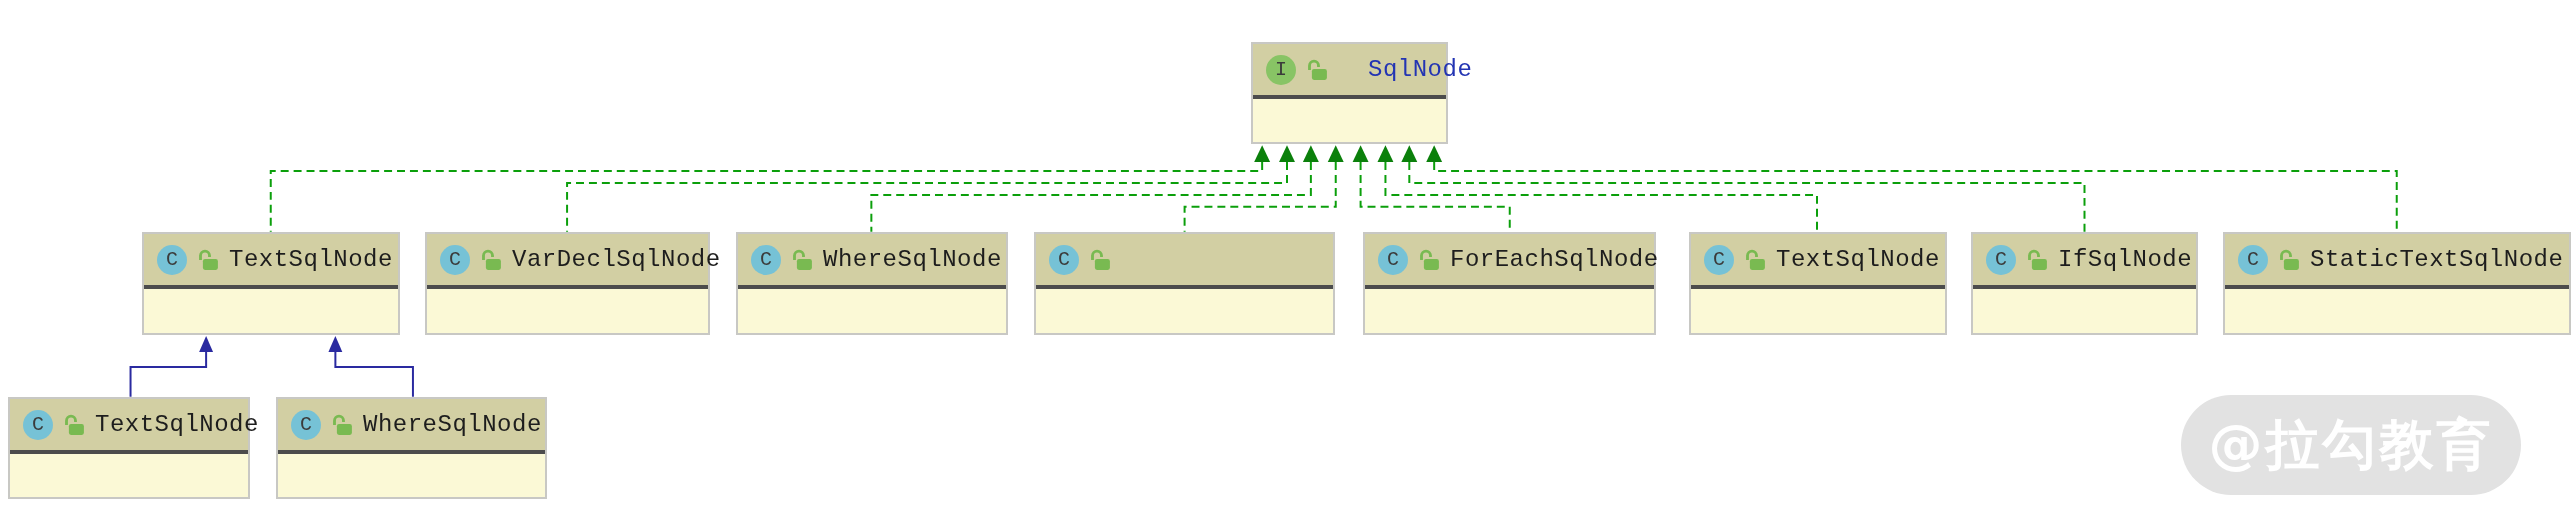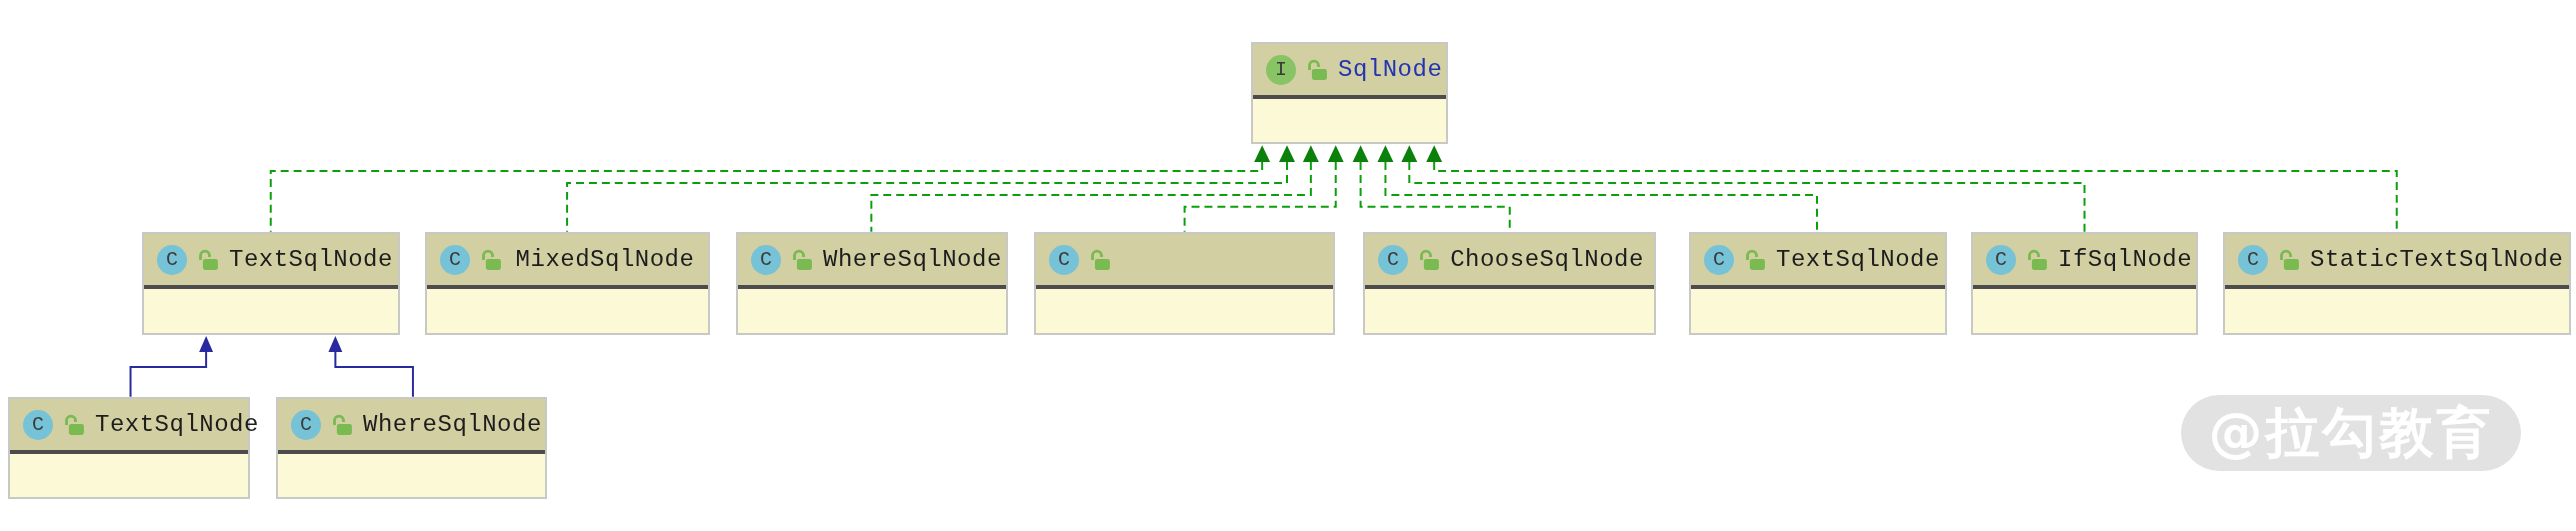--- a/index.html
+++ b/index.html
@@ -15,28 +15,28 @@
              display:flex;align-items:center;gap:9px;padding-left:13px;}
   .node-body{height:100%;}
   .badge{display:inline-flex;align-items:center;justify-content:center;flex:0 0 auto;
          width:30px;height:30px;border-radius:50%;
          font-family:"Liberation Mono",monospace;font-size:20px;color:var(--badge-letter);}
   .badge.class{background:var(--class-badge);}
   .badge.interface{background:var(--interface-badge);}
   .lock{display:inline-flex;flex:0 0 auto;align-items:center;}
   .label{flex:1;text-align:center;white-space:nowrap;padding-right:10px;
          font-size:24px;color:var(--class-label);letter-spacing:0.5px;}
-  .node.interface .label{color:var(--interface-label);}
+  .node.interface .label{color:var(--interface-label);margin-left:30px;}
 
   .realization{fill:none;stroke:var(--realization-edge);stroke-width:2;stroke-dasharray:8 5;}
   .realization-arrow{fill:var(--realization-arrow);stroke:none;}
   .inheritance{fill:none;stroke:var(--inheritance-edge);stroke-width:2;}
   .inheritance-arrow{fill:var(--inheritance-edge);stroke:none;}
 
-  .watermark{position:absolute;left:2181px;top:395px;width:340px;height:76px;
+  .watermark{position:absolute;left:2181px;top:395px;width:340px;height:100px;
              border-radius:51px;background:var(--watermark-bg);
              display:flex;align-items:center;justify-content:center;}
   .watermark span{font-family:"DejaVu Sans","Liberation Sans",sans-serif;
                   font-size:54px;font-weight:bold;color:var(--watermark-text);
                   letter-spacing:3px;}
 </style>
 </head>
 <body>
 
 <div class="canvas">
@@ -111,21 +111,21 @@
       </div>
       <div class="node class" style="left: 425px; top: 232px; width: 285px; height: 103px;">
         <div class="node-head">
           <span class="badge class">C</span>
           <span class="lock">
             <svg width="24" height="24" viewBox="0 0 16 16">
               <path d="M3 8 V5.1 a3 3 0 0 1 6 0 v0.9" fill="none" stroke="var(--padlock)" stroke-width="1.9"></path>
               <rect x="4.6" y="7.4" width="10" height="7.2" rx="1.4" fill="var(--padlock)"></rect>
             </svg>
           </span>
-          <span class="label">MixedSqlNode</span>
+          <span class="label">VarDeclSqlNode</span>
         </div>
         <div class="node-body"></div>
       </div>
       <div class="node class" style="left: 736px; top: 232px; width: 272px; height: 103px;">
         <div class="node-head">
           <span class="badge class">C</span>
           <span class="lock">
             <svg width="24" height="24" viewBox="0 0 16 16">
               <path d="M3 8 V5.1 a3 3 0 0 1 6 0 v0.9" fill="none" stroke="var(--padlock)" stroke-width="1.9"></path>
               <rect x="4.6" y="7.4" width="10" height="7.2" rx="1.4" fill="var(--padlock)"></rect>
@@ -149,21 +149,21 @@
       </div>
       <div class="node class" style="left: 1363px; top: 232px; width: 293px; height: 103px;">
         <div class="node-head">
           <span class="badge class">C</span>
           <span class="lock">
             <svg width="24" height="24" viewBox="0 0 16 16">
               <path d="M3 8 V5.1 a3 3 0 0 1 6 0 v0.9" fill="none" stroke="var(--padlock)" stroke-width="1.9"></path>
               <rect x="4.6" y="7.4" width="10" height="7.2" rx="1.4" fill="var(--padlock)"></rect>
             </svg>
           </span>
-          <span class="label">ChooseSqlNode</span>
+          <span class="label">ForEachSqlNode</span>
         </div>
         <div class="node-body"></div>
       </div>
       <div class="node class" style="left: 1689px; top: 232px; width: 258px; height: 103px;">
         <div class="node-head">
           <span class="badge class">C</span>
           <span class="lock">
             <svg width="24" height="24" viewBox="0 0 16 16">
               <path d="M3 8 V5.1 a3 3 0 0 1 6 0 v0.9" fill="none" stroke="var(--padlock)" stroke-width="1.9"></path>
               <rect x="4.6" y="7.4" width="10" height="7.2" rx="1.4" fill="var(--padlock)"></rect>

